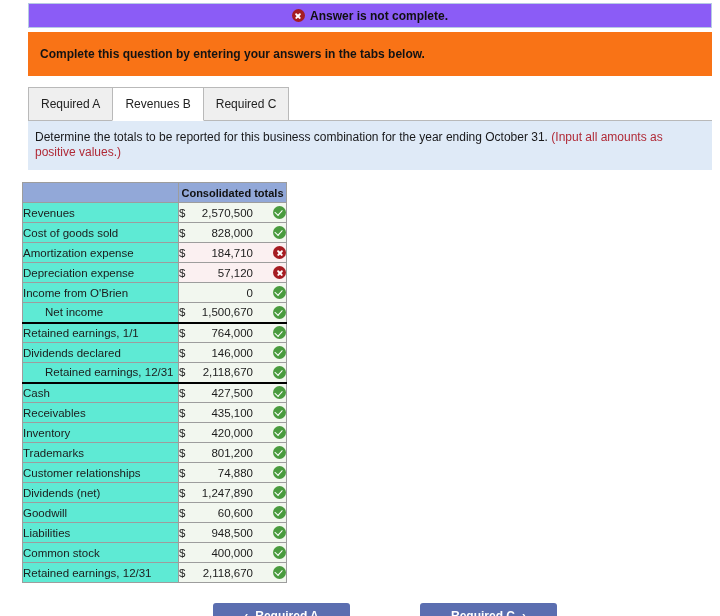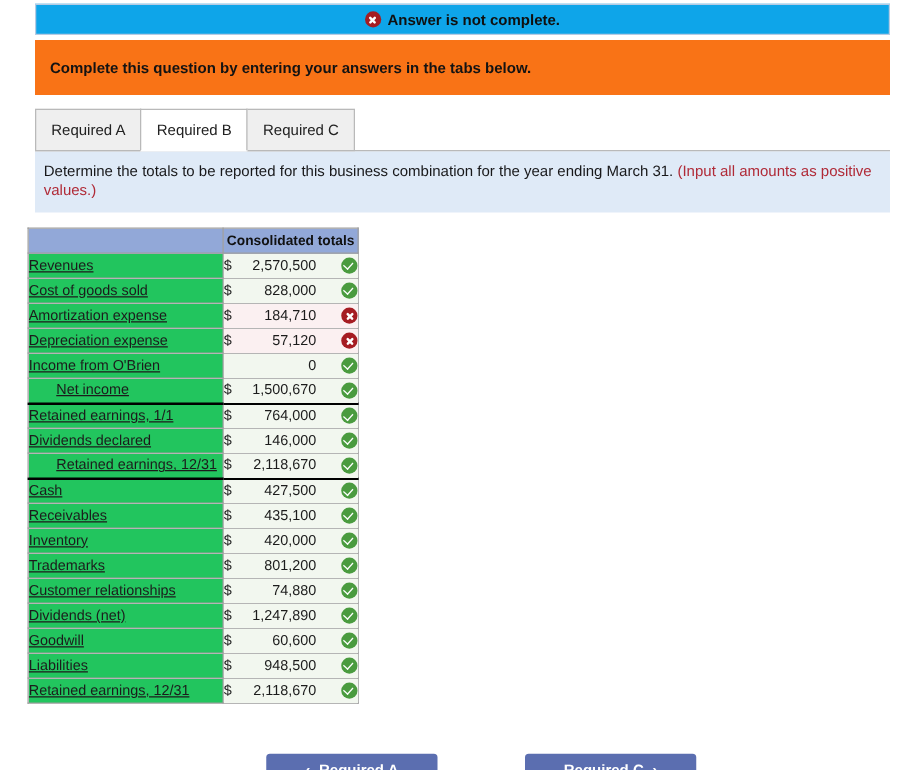--- a/index.html
+++ b/index.html
@@ -13,21 +13,21 @@
     font-family: "Liberation Sans", sans-serif;
     font-size: 12px;
     color: #1a1a1a;
     overflow: hidden;
     position: relative;
   }
 
   
   .alert-bar {
     margin: 3px 8px 0 28px;
-    background: #0ea5e9;
+    background: #8b5cf6;
     border: 1px solid #b6cbe3;
     height: 25px;
     display: flex;
     align-items: center;
     justify-content: center;
     box-sizing: border-box;
   }
   .alert-inner {
     display: flex;
     align-items: center;
@@ -156,22 +156,21 @@
     line-height: 12px;
     padding: 3px 2px;
     text-align: center;
     height: 30px;
   }
   td.label {
     padding-left: 5px;
     color: #1c1c1c;
     white-space: nowrap;
     overflow: hidden;
-    background: #22c55e;
-    text-decoration: underline;
+    background: #5eead4;
   }
   td.label.indent {
     padding-left: 22px;
   }
 
   td.value {
     padding: 0 2px 0 4px;
     position: relative;
   }
   td.value.ok   { background: #f2f7ef; }
@@ -288,29 +287,29 @@
 
 <div class="instruction-strip">
   <span class="instruction-strip-text">Complete this question by entering your answers in the tabs below.</span>
 </div>
 
 <div class="tab-row">
   <div class="tab">
     <span>Required A</span>
   </div>
   <div class="tab active">
-    <span>Required B</span>
+    <span>Revenues B</span>
   </div>
   <div class="tab">
     <span>Required C</span>
   </div>
 </div>
 
 <div class="prompt-box">
-  <span class="prompt-text">Determine the totals to be reported for this business combination for the year ending March 31. </span><span class="prompt-text prompt-hint">(Input all amounts as positive values.)</span>
+  <span class="prompt-text">Determine the totals to be reported for this business combination for the year ending October 31. </span><span class="prompt-text prompt-hint">(Input all amounts as positive values.)</span>
 </div>
 
 <div class="table-wrap">
   <table class="fin">
     <thead>
       <tr>
         <th class="col-head-blank"></th>
         <th class="col-head">Consolidated totals</th>
       </tr>
     </thead>
@@ -506,20 +505,32 @@
               </span>
             </div>
           </td>
         </tr>
         <tr>
           <td class="label">Liabilities</td>
           <td class="value ok">
             <div class="value-inner">
               <span class="cur">$</span>
               <span class="num">948,500</span>
+              <span class="mark">
+                <span class="icon-check-circle"></span>
+              </span>
+            </div>
+          </td>
+        </tr>
+        <tr>
+          <td class="label">Common stock</td>
+          <td class="value ok">
+            <div class="value-inner">
+              <span class="cur">$</span>
+              <span class="num">400,000</span>
               <span class="mark">
                 <span class="icon-check-circle"></span>
               </span>
             </div>
           </td>
         </tr>
         <tr>
           <td class="label">Retained earnings, 12/31</td>
           <td class="value ok">
             <div class="value-inner">

